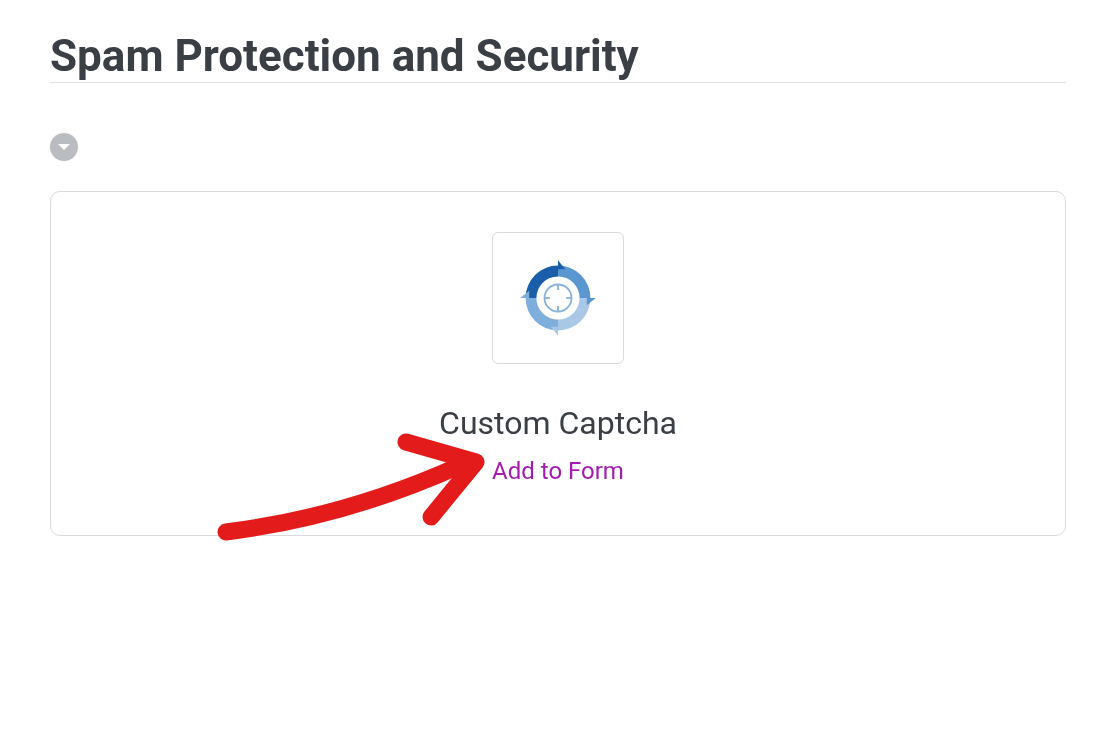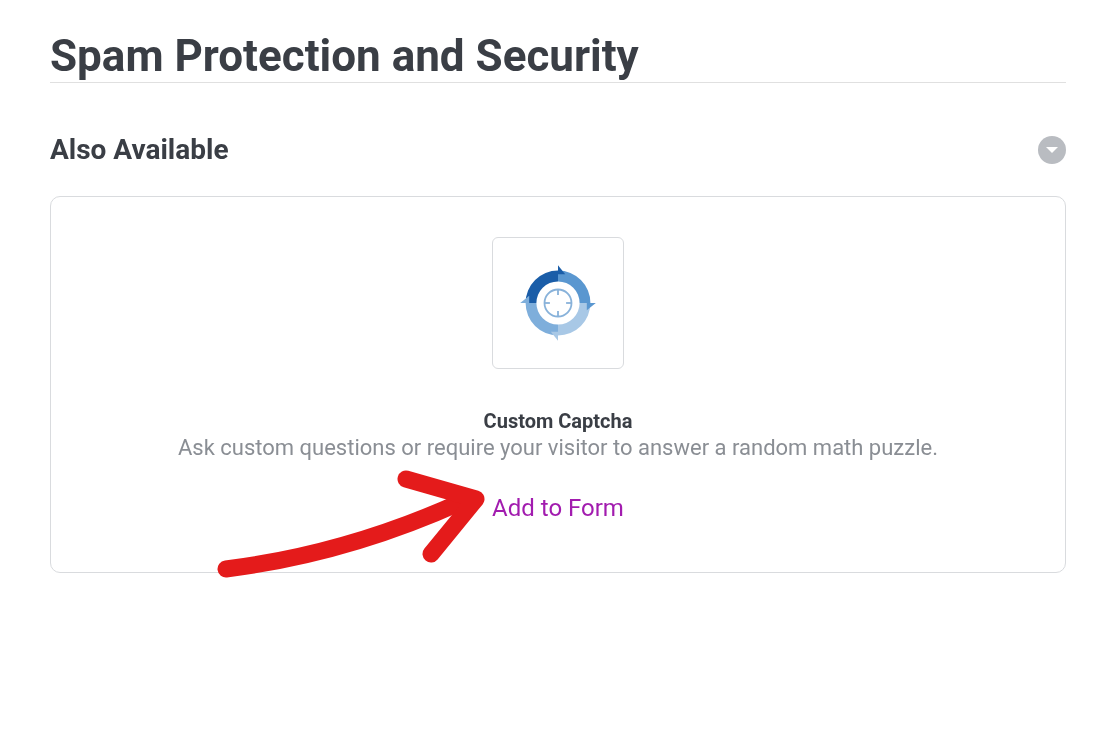--- a/index.html
+++ b/index.html
@@ -61,23 +61,24 @@
       height: 132px;
       border: 1px solid #d9dbde;
       border-radius: 6px;
       margin: 0 auto 40px;
       display: flex;
       align-items: center;
       justify-content: center;
       background: #ffffff;
     }
     .card-title {
-      font-size: 20px;
-      font-weight: 700;
+      font-size: 32px;
+      font-weight: 400;
       color: #3a3e45;
+      margin-bottom: 15px;
     }
     .card-desc {
       font-size: 22px;
       color: #8a8e94;
       margin-bottom: 30px;
       line-height: 1.4;
     }
     .add-link {
       font-size: 24px;
       color: #a21caf;
@@ -92,21 +93,20 @@
     }
   </style>
 </head>
 <body>
 
 <h1 class="page-title">Spam Protection and Security</h1>
 
 <hr class="divider">
 
 <div class="section-header">
-  <h2 class="section-title">Also Available</h2>
   <div class="chevron-btn">
     <svg viewBox="0 0 14 10">
       <path d="M1 2 L7 8 L13 2 Z"></path>
     </svg>
   </div>
 </div>
 
 <div class="card">
   <div class="icon-box">
     <svg width="90" height="90" viewBox="0 0 100 100">
@@ -129,20 +129,19 @@
 
       <circle cx="50" cy="50" r="15" fill="#ffffff" stroke="#88b2da" stroke-width="2"></circle>
 
       <line x1="50" y1="35" x2="50" y2="41" stroke="#88b2da" stroke-width="2"></line>
       <line x1="50" y1="59" x2="50" y2="65" stroke="#88b2da" stroke-width="2"></line>
       <line x1="35" y1="50" x2="41" y2="50" stroke="#88b2da" stroke-width="2"></line>
       <line x1="59" y1="50" x2="65" y2="50" stroke="#88b2da" stroke-width="2"></line>
     </svg>
   </div>
   <div class="card-title">Custom Captcha</div>
-  <div class="card-desc">Ask custom questions or require your visitor to answer a random math puzzle.</div>
   <a class="add-link">Add to Form</a>
 
   <svg class="arrow-annotation" width="300" height="130" viewBox="0 0 300 130">
     <path d="M20 115 Q 140 100 255 48" stroke="#e41b1b" stroke-width="17" fill="none" stroke-linecap="round"></path>
     <path d="M200 25 L270 45 L225 100" stroke="#e41b1b" stroke-width="17" fill="none" stroke-linecap="round" stroke-linejoin="round"></path>
   </svg>
 </div>
 
 </body></html>

